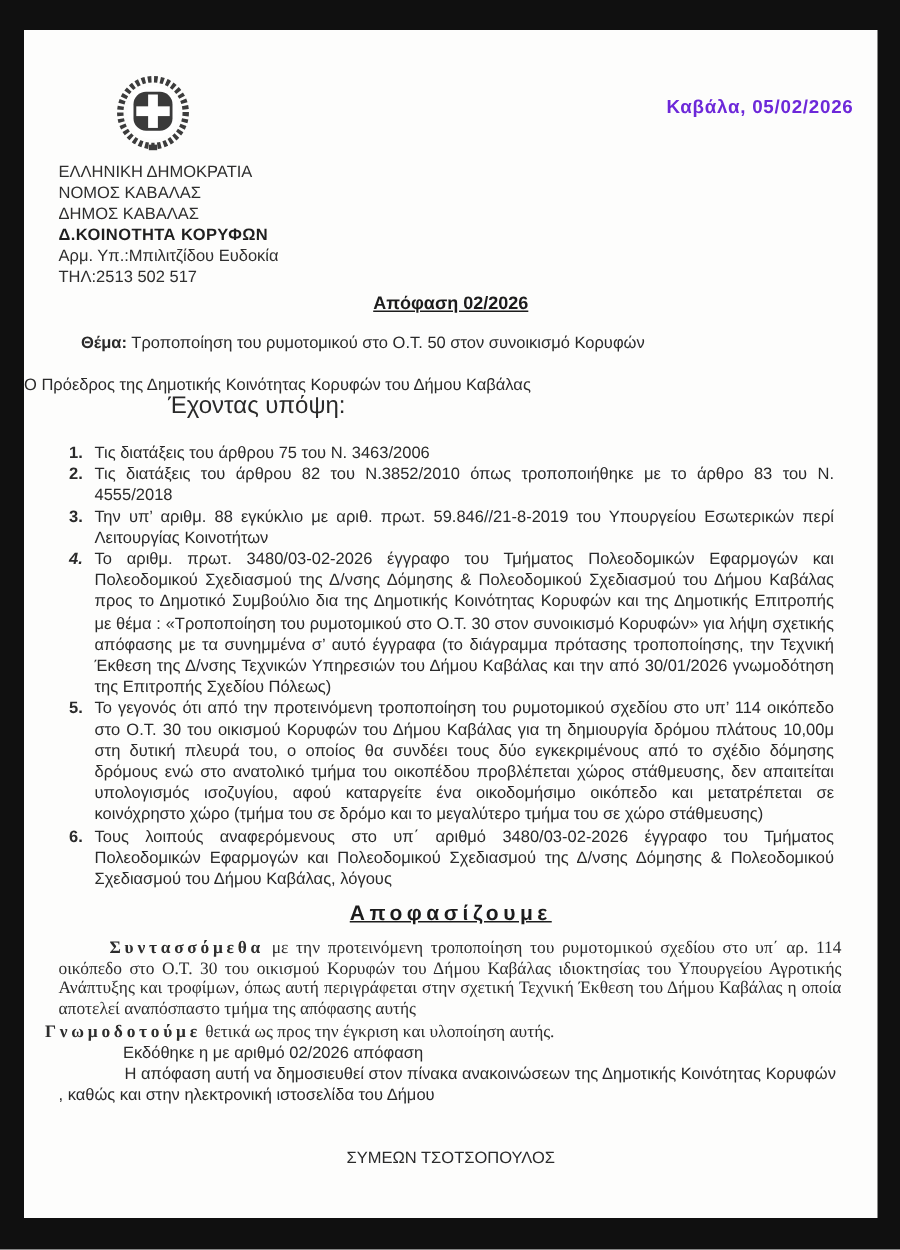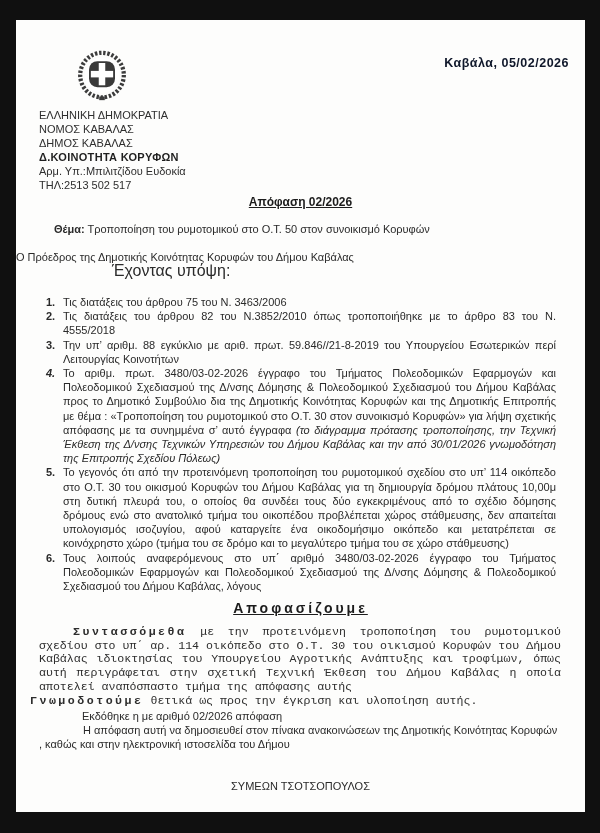--- a/index.html
+++ b/index.html
@@ -9,48 +9,48 @@
     font-family:"Liberation Sans", sans-serif;
     -webkit-font-smoothing:antialiased;
   }
   .page{
     position:absolute;left:16px;top:20px;right:15px;bottom:21px;
     background:#fdfdfc;color:#2a2a2a;
   }
   
   .emblem{position:absolute;left:58px;top:30px;width:56px;height:52px;}
   .date-line{
-    position:absolute;top:36px;right:16px;
-    font-weight:700;font-size:12.5px;letter-spacing:.5px;color:#0f172a;
+    position:absolute;top:44px;right:16px;
+    font-weight:700;font-size:12.5px;letter-spacing:.5px;color:#6d28d9;
   }
   .header-block{margin:88px 0 0 23px;font-size:11px;line-height:14px;color:#2e2e2e;}
   .header-block .dept{font-weight:700;letter-spacing:.3px;color:#1f1f1f;}
   .doc-title{
     text-align:center;margin-top:3px;font-size:12px;font-weight:700;color:#1c1c1c;
   }
   .doc-title span{text-decoration:underline;}
   
   .subject{margin:13px 28px 0 38px;font-size:11px;line-height:14px;}
   .subject .lbl{font-weight:700;}
   .preamble-1{text-align:left;margin-top:14px;font-size:11px;line-height:14px;}
   .preamble-2{margin-left:96px;font-size:16px;line-height:14px;}
   
   .items{margin:17px 29px 0 0;}
   .item{display:flex;font-size:11px;line-height:14.2px;margin:0;}
   .item .inum{min-width:17px;margin-left:30px;font-weight:700;flex:0 0 auto;}
   .item .inum.it{font-style:italic;}
   .item .itext{flex:1;text-align:justify;}
-  .item .itext .ital{font-style:italic;}
+  .item .itext .ital{}
   
   .decide-heading{
     text-align:center;margin:7px 0 9px 0;font-size:14px;font-weight:700;
     letter-spacing:3px;color:#1c1c1c;
   }
   .decide-heading span{text-decoration:underline;}
-  .serif{font-family:Liberation Mono, monospace;}
+  .serif{font-family:Liberation Serif, serif;}
   .op-p1{
     margin:0 24px 0 23px;font-size:11.6px;line-height:13.6px;
     text-align:justify;text-indent:34px;color:#2d2d2d;
   }
   .bold-sp{font-weight:700;letter-spacing:2.5px;}
   .op-p2{margin:1px 24px 0 14px;font-size:11.6px;line-height:13.6px;color:#2d2d2d;}
   .op-p3{margin:1px 0 0 66px;font-size:11px;line-height:14px;}
   .op-p4{margin:0 24px 0 23px;font-size:11px;line-height:14px;text-indent:44px;text-align:left;}
   
   .signature{text-align:center;margin-top:28px;font-size:11px;line-height:14.5px;}

